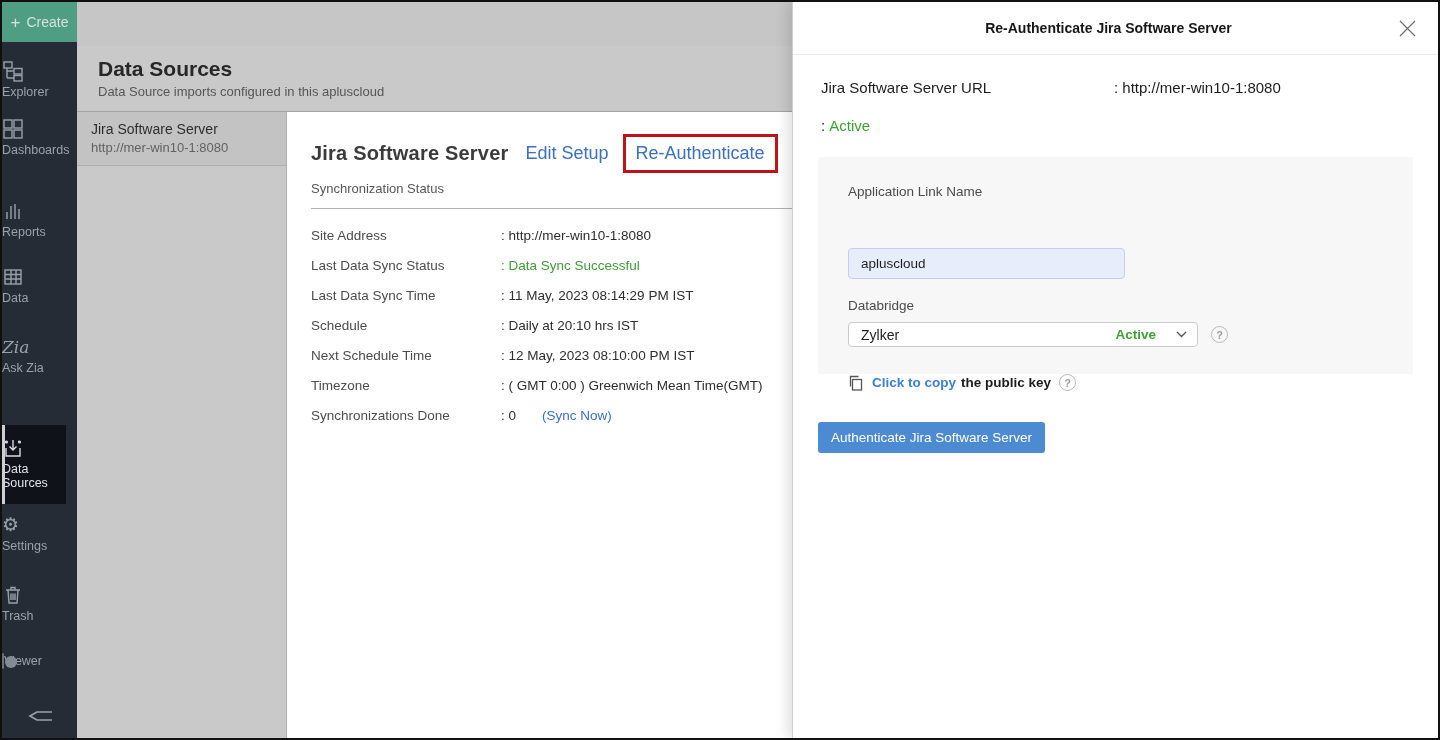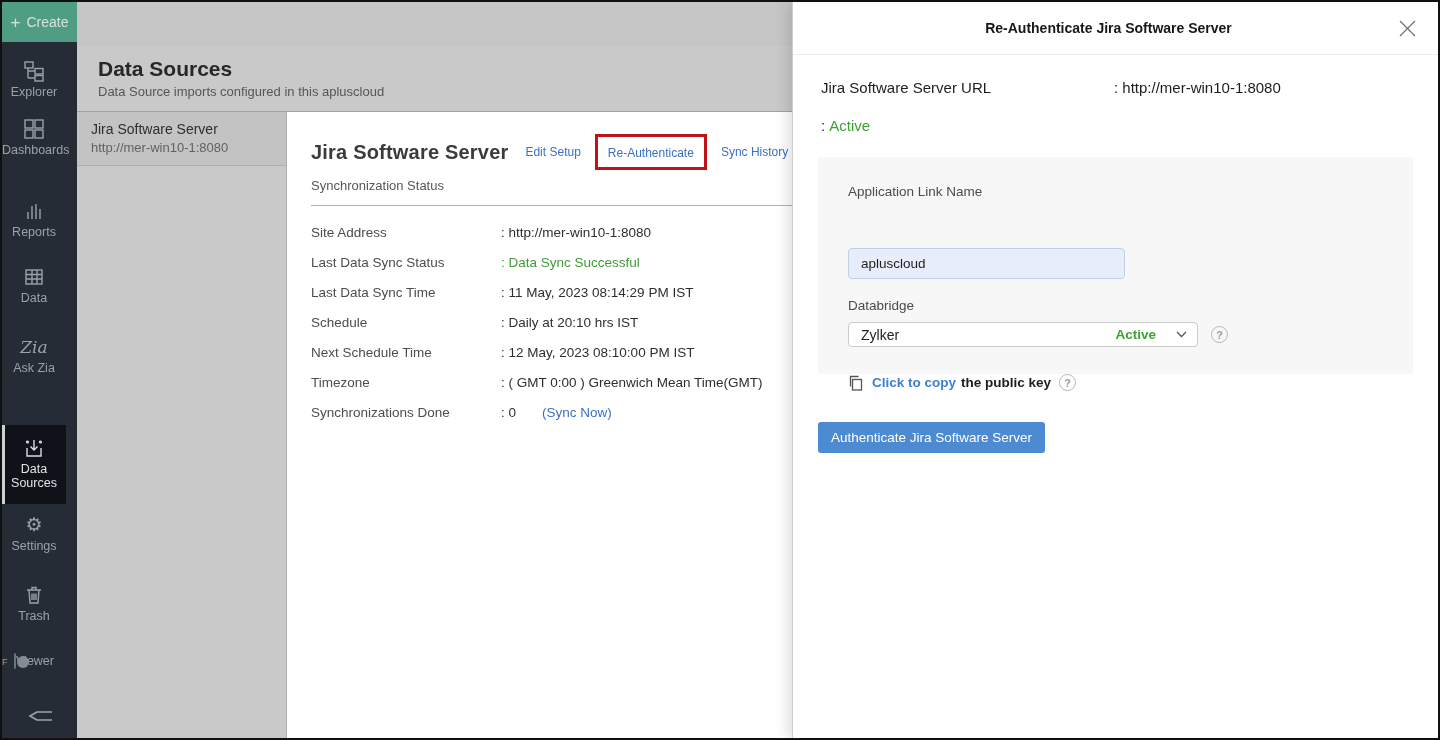--- a/index.html
+++ b/index.html
@@ -3,21 +3,21 @@
 <meta charset="utf-8">
 <style>
   * { margin:0; padding:0; box-sizing:border-box; }
   html,body { width:1440px; height:740px; font-family:"Liberation Sans",sans-serif; background:#fff; }
   #app { position:relative; width:1440px; height:740px; border:2px solid #101010; overflow:hidden; background:#c6c6c6; }
 
   
   .sidebar { position:absolute; left:0; top:0; width:75px; height:100%; background:#262c36; z-index:2; }
   .create-btn { height:40px; background:#4f9e83; color:#d8e1dc; font-size:14px; display:flex; align-items:center; justify-content:center; cursor:pointer; }
   .create-btn .plus { font-size:17px; font-weight:400; margin-right:6px; line-height:1; }
-  .nav-item { position:absolute; left:0; width:64px; text-align:center; color:#9aa1a9; font-size:12.5px; cursor:pointer; }
+  .nav-item { position:absolute; left:0; width:64px; color:#9aa1a9; font-size:12.5px; cursor:pointer; }
   .nav-item .icn { display:block; height:22px; margin-bottom:3px; }
   .nav-item svg { stroke:#99a0a9; fill:none; stroke-width:1.4; }
   .nav-item.active { background:#0f1319; padding:12px 0 14px; color:#dfe3e6; }
   .nav-item.active::before { content:""; position:absolute; left:0; top:0; bottom:0; width:3px; background:#ccd0d4; }
   .nav-item.active svg { stroke:#d9dde1; }
   .gear-glyph { font-size:19px; line-height:22px; color:#9aa1a9; display:block; }
   .zia-glyph { font-family:"DejaVu Serif",serif; font-style:italic; font-size:17px; line-height:22px; color:#9aa1a9; display:block; }
   .toggle-pill { position:relative; width:42px; height:18px; margin:0 auto 4px; border:1px solid #6b727b; border-radius:9px; background:#343b45; cursor:pointer; }
   .toggle-pill .knob { position:absolute; left:2px; top:2px; width:12px; height:12px; border-radius:50%; background:#848b94; }
   .toggle-pill .state { position:absolute; right:7px; top:3px; font-size:9px; letter-spacing:.5px; color:#959ba3; }
@@ -30,21 +30,21 @@
   .main-title { font-size:21px; font-weight:700; color:#272727; }
   .main-subtitle { font-size:13px; color:#565656; margin-top:3px; }
   .main-body { display:flex; height:673px; }
   .src-list { width:210px; background:#c9c9c9; border-right:1px solid #aeaeae; }
   .src-item { background:#c3c3c3; border-bottom:1px solid #b0b0b0; padding:9px 8px 10px 14px; cursor:pointer; }
   .src-item-name { font-size:14px; color:#2e2e2e; }
   .src-item-url { font-size:13px; color:#626262; margin-top:3px; }
   .detail { flex:1; padding:22px 0 0 24px; }
   .detail-title-row { display:flex; align-items:center; gap:17px; }
   .detail-title { font-size:20px; font-weight:700; color:#3b3b3b; letter-spacing:.2px; }
-  .detail-link { font-size:12px; color:#3a70c0; cursor:pointer; white-space:nowrap; }
+  .detail-link { font-size:18px; color:#3a70c0; cursor:pointer; white-space:nowrap; }
   .hl-box { border:3px solid #c01319; padding:6px 10px; margin:0 -3px; }
   .section-label { font-size:13px; color:#575757; margin-top:8px; }
   .detail-hr { border:0; border-top:1px solid #b2b2b2; margin:12px 0 11px; }
   .field-row { display:flex; height:30px; align-items:center; font-size:13.5px; }
   .field-label { width:190px; color:#4d4d4d; flex:none; }
   .field-value { color:#2e2e2e; }
   .field-value.green, .field-value.green .colon { color:#3f9b35; }
   .sync-now { color:#3a70c0; margin-left:26px; cursor:pointer; }
 
   

